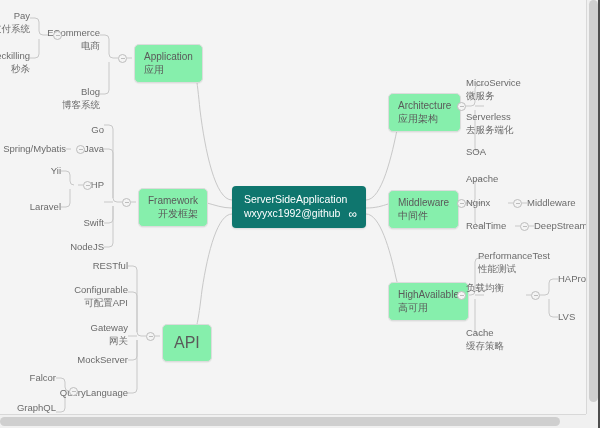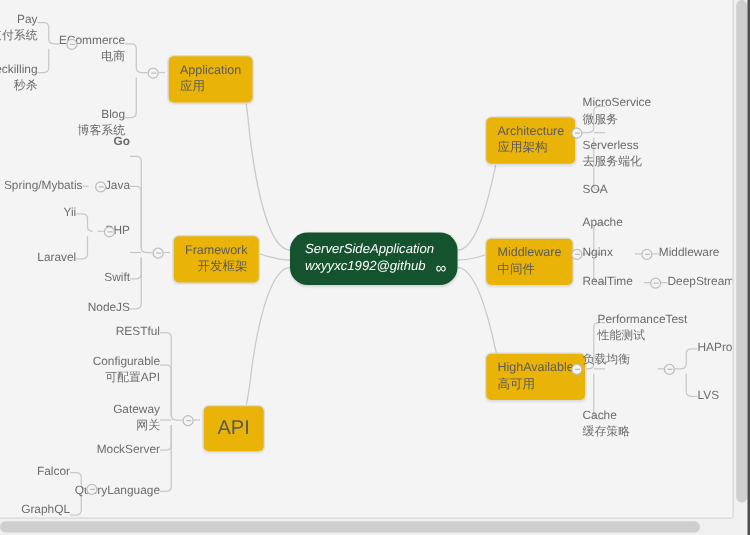--- a/index.html
+++ b/index.html
@@ -96,41 +96,40 @@
   }
 
   
   .node {
     position: absolute;
     box-sizing: border-box;
     white-space: nowrap;
   }
   
   .root-node {
-    background: #14532d;
-    border-radius: 14px;
+    background: #0f766e;
+    border-radius: 4px;
     color: #ffffff;
     padding: 7px 10px 8px 12px;
     line-height: 1.30;
     font-size: 10.5px;
     box-shadow: 0 1px 2px rgba(0,0,0,0.12);
-    font-style: italic;
   }
   .root-node .ln { display: block; }
   .root-node .infinity {
     position: absolute;
     right: 9px;
     top: 22px;
     font-size: 12px;
     line-height: 1;
   }
 
   
   .box-node {
-    background: #eab308;
+    background: #86efac;
     border: 1px solid #dcdcdc;
     border-radius: 5px;
     padding: 5px 9px 6px 9px;
     line-height: 1.32;
     font-size: 10px;
     color: #5a5a5a;
     box-shadow: 0 1px 1px rgba(0,0,0,0.05);
   }
   .box-node .ln { display: block; }
   .box-node.single { padding: 7px 11px 8px 11px; font-size: 16px; }
@@ -272,21 +271,21 @@
       <span class="ln">Blog</span>
       <span class="ln">博客系统</span>
     </div>
 
     <div class="node box-node" style="left:138px; top:188px;text-align:right;">
       <span class="ln">Framework</span>
       <span class="ln">开发框架</span>
     </div>
     <div class="toggle" style="left:122px; top:198px;"></div>
 
-    <div class="node text-node ralign" style="left:64px; top:108px; width:40px;font-weight:bold;">
+    <div class="node text-node ralign" style="left:64px; top:124px; width:40px;">
       <span class="ln">Go</span>
     </div>
 
     <div class="node text-node ralign" style="left:64px; top:143px; width:40px;">
       <span class="ln">Java</span>
     </div>
     <div class="toggle" style="left:76px; top:145px;"></div>
     <div class="node text-node ralign" style="left:-6px; top:143px; width:72px;">
       <span class="ln">Spring/Mybatis</span>
     </div>

